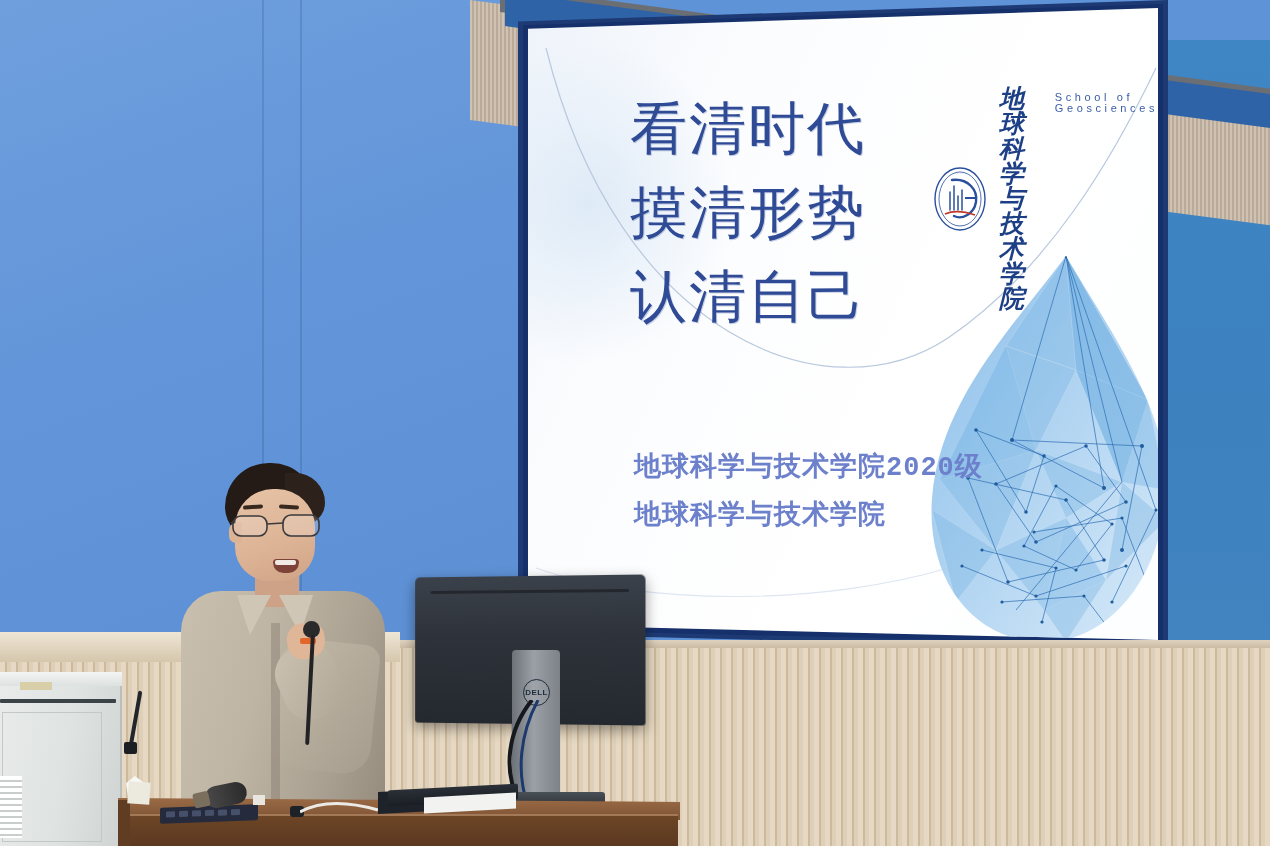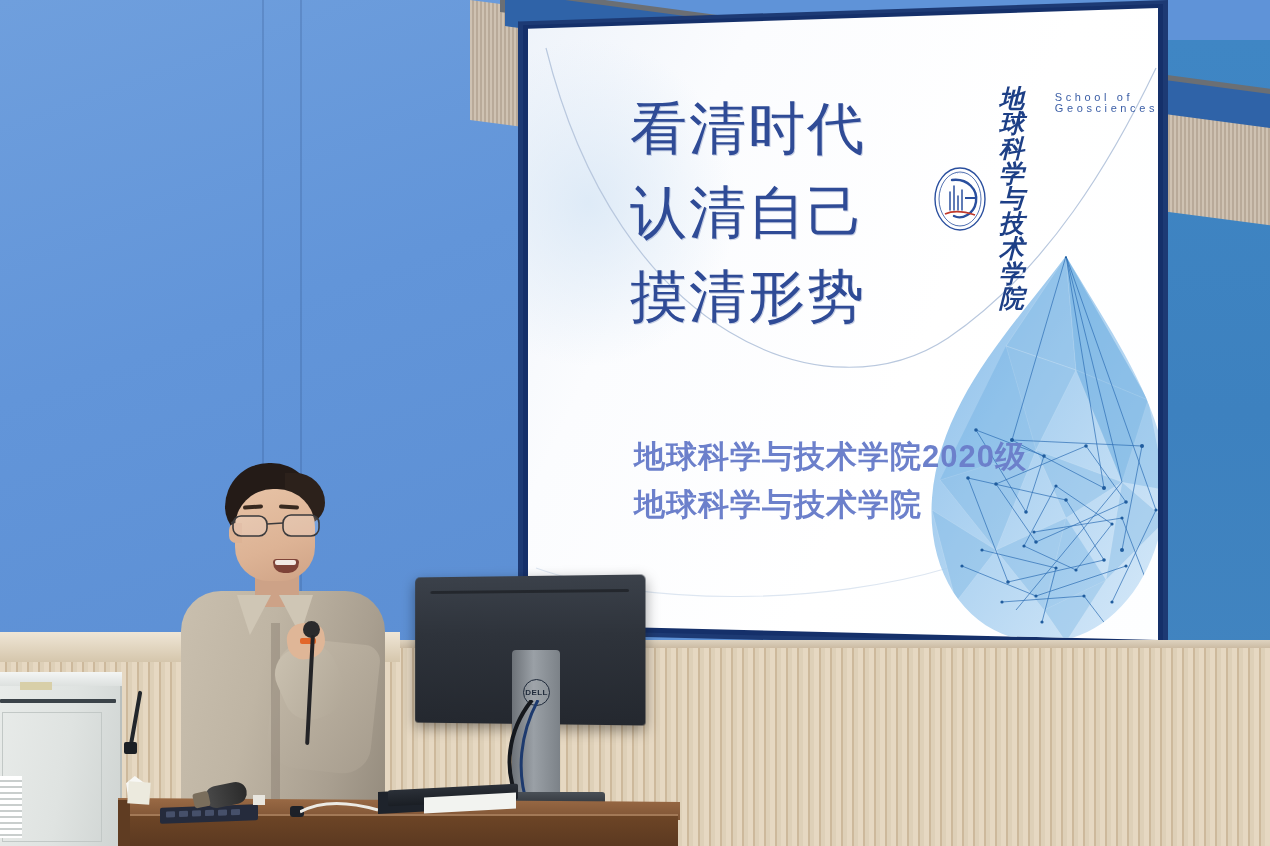--- a/index.html
+++ b/index.html
@@ -103,24 +103,24 @@
     position: absolute; left: 102px; top: 78px;
     font-family: "Liberation Sans", sans-serif;
     font-weight: 400;
     font-size: 57px;
     line-height: 84px;
     letter-spacing: 2px;
     color: #2f4b96;
     text-shadow: 1px 1px 0 rgba(47,75,150,0.25);
   }
   .slide-subtitle {
-    position: absolute; left: 106px; top: 425px;
-    font-family: Liberation Sans, sans-serif;
+    position: absolute; left: 106px; top: 436px;
+    font-family: Liberation Mono, monospace;
     font-weight: 700;
-    font-size: 31px;
+    font-size: 27px;
     line-height: 48px;
     letter-spacing: 1px;
     color: #6c80cb;
   }
 
   
   .logo-block {
     position: absolute; left: 404px; top: 78px;
     display: flex; align-items: center; gap: 11px;
   }
@@ -510,22 +510,22 @@
         </g>
       </svg>
       <span class="logo-text">
         <span class="logo-cn">地球科学与技术学院</span>
         <span class="logo-en">School of Geosciences</span>
       </span>
     </div>
 
     <div class="slide-title">
       <div>看清时代</div>
+      <div>摸清形势</div>
       <div>认清自己</div>
-      <div>摸清形势</div>
     </div>
 
     <div class="slide-subtitle">
       <div>地球科学与技术学院2020级</div>
       <div>地球科学与技术学院</div>
     </div>
   </div>
 
   <div class="wainscot-top-rail"></div>
   <div class="wainscot"></div>

